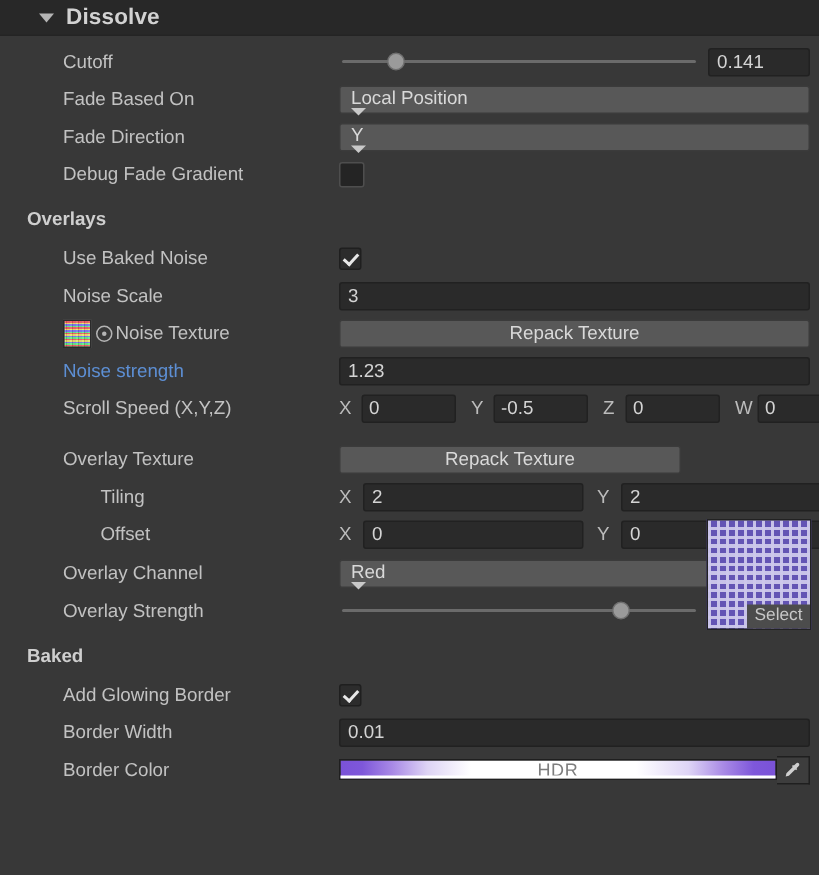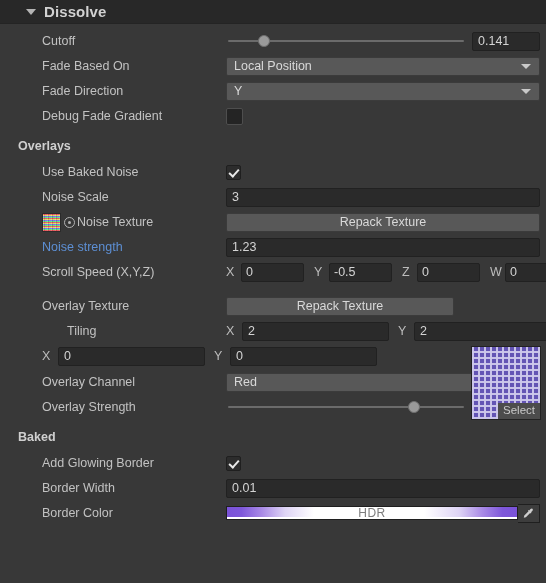--- a/index.html
+++ b/index.html
@@ -135,25 +135,26 @@
   }
 
   
   .dropdown {
     height: 19px;
     background: #585858;
     border: 1px solid #3b3b3b;
     border-radius: 2px;
     color: #d9d9d9;
     display: flex;
-    align-items: center;
+    align-items: flex-start;
     justify-content: space-between;
     padding: 0 5px 0 7px;
     font-size: 12.5px;
     width: 100%;
+    flex-direction: column;
   }
   .dd-arrow {
     width: 0; height: 0;
     border-left: 5px solid transparent;
     border-right: 5px solid transparent;
     border-top: 5px solid #c9c9c9;
     margin-right: 3px;
   }
 
   
@@ -446,20 +447,21 @@
     <div class="ctrl" style="padding-right:86px;">
       <span class="tile-lab">X</span>
       <span class="tile-field">2</span>
       <span style="width:9px;flex:0 0 9px;"></span>
       <span class="tile-lab">Y</span>
       <span class="tile-field">2</span>
     </div>
   </div>
 
   <div class="row">
+    <div class="lbl indent">Offset</div>
     <div class="ctrl" style="padding-right:86px;">
       <span class="tile-lab">X</span>
       <span class="tile-field">0</span>
       <span style="width:9px;flex:0 0 9px;"></span>
       <span class="tile-lab">Y</span>
       <span class="tile-field">0</span>
     </div>
   </div>
 
   <div class="row" style="margin-top:4px;">

